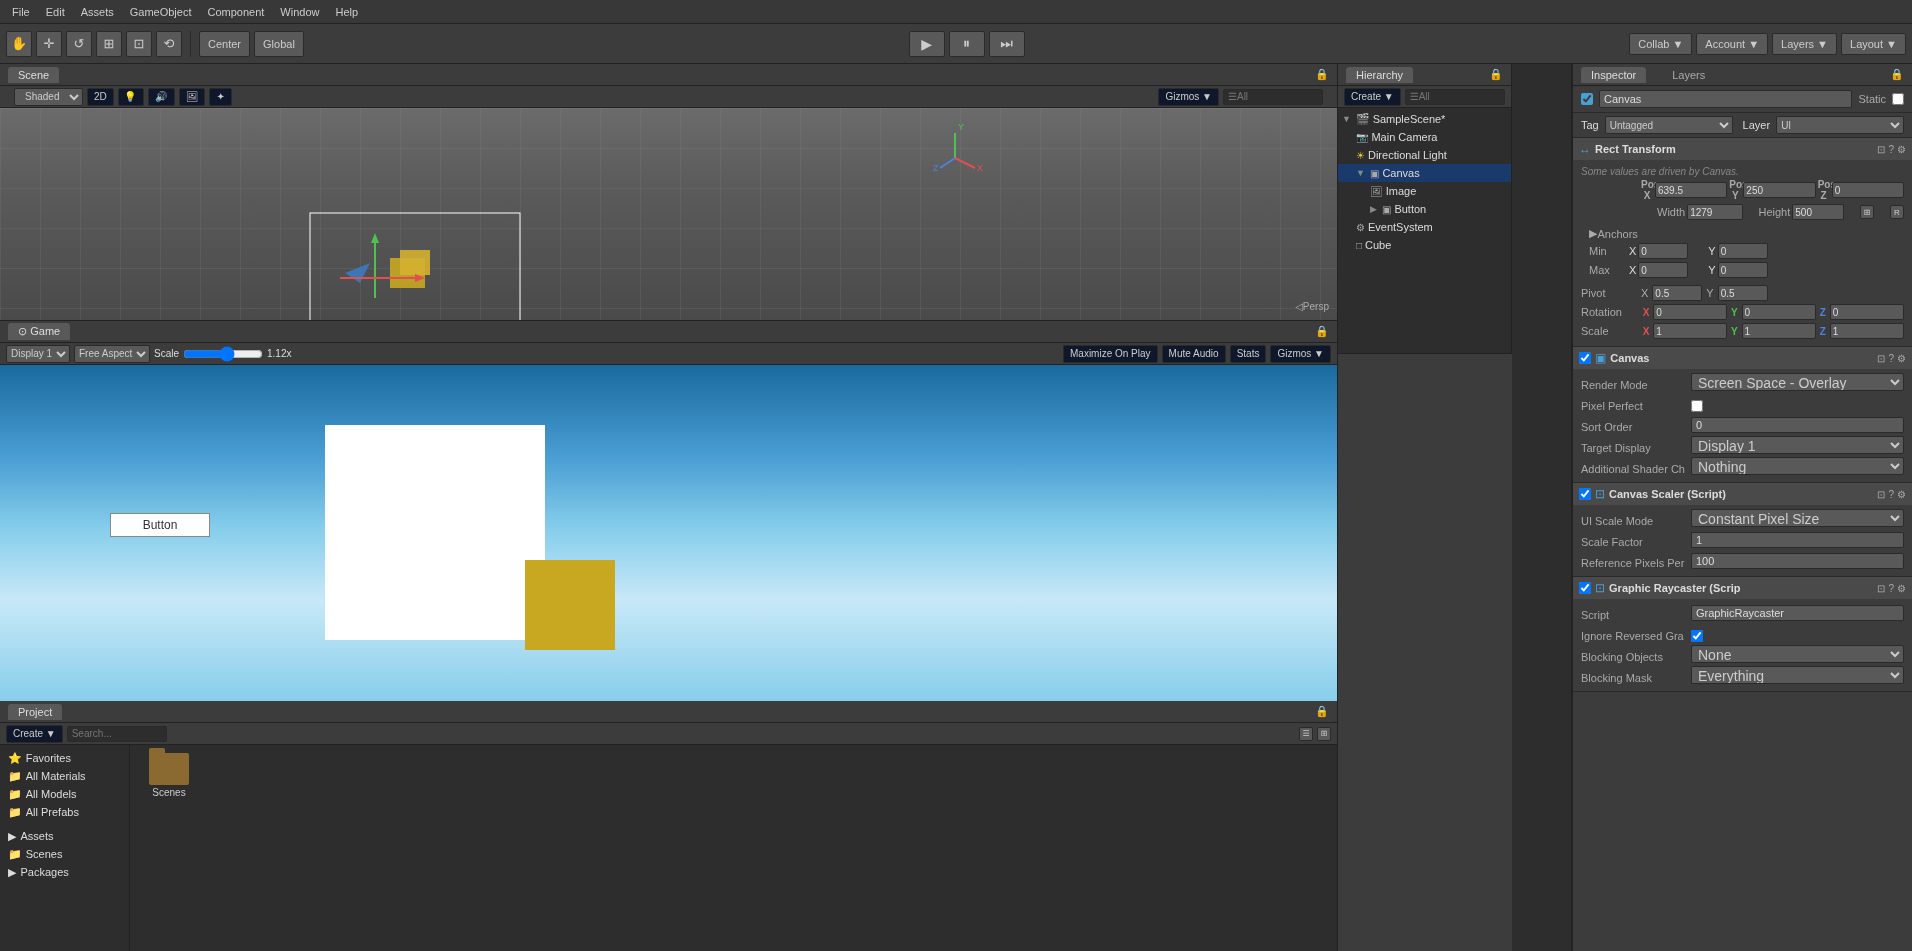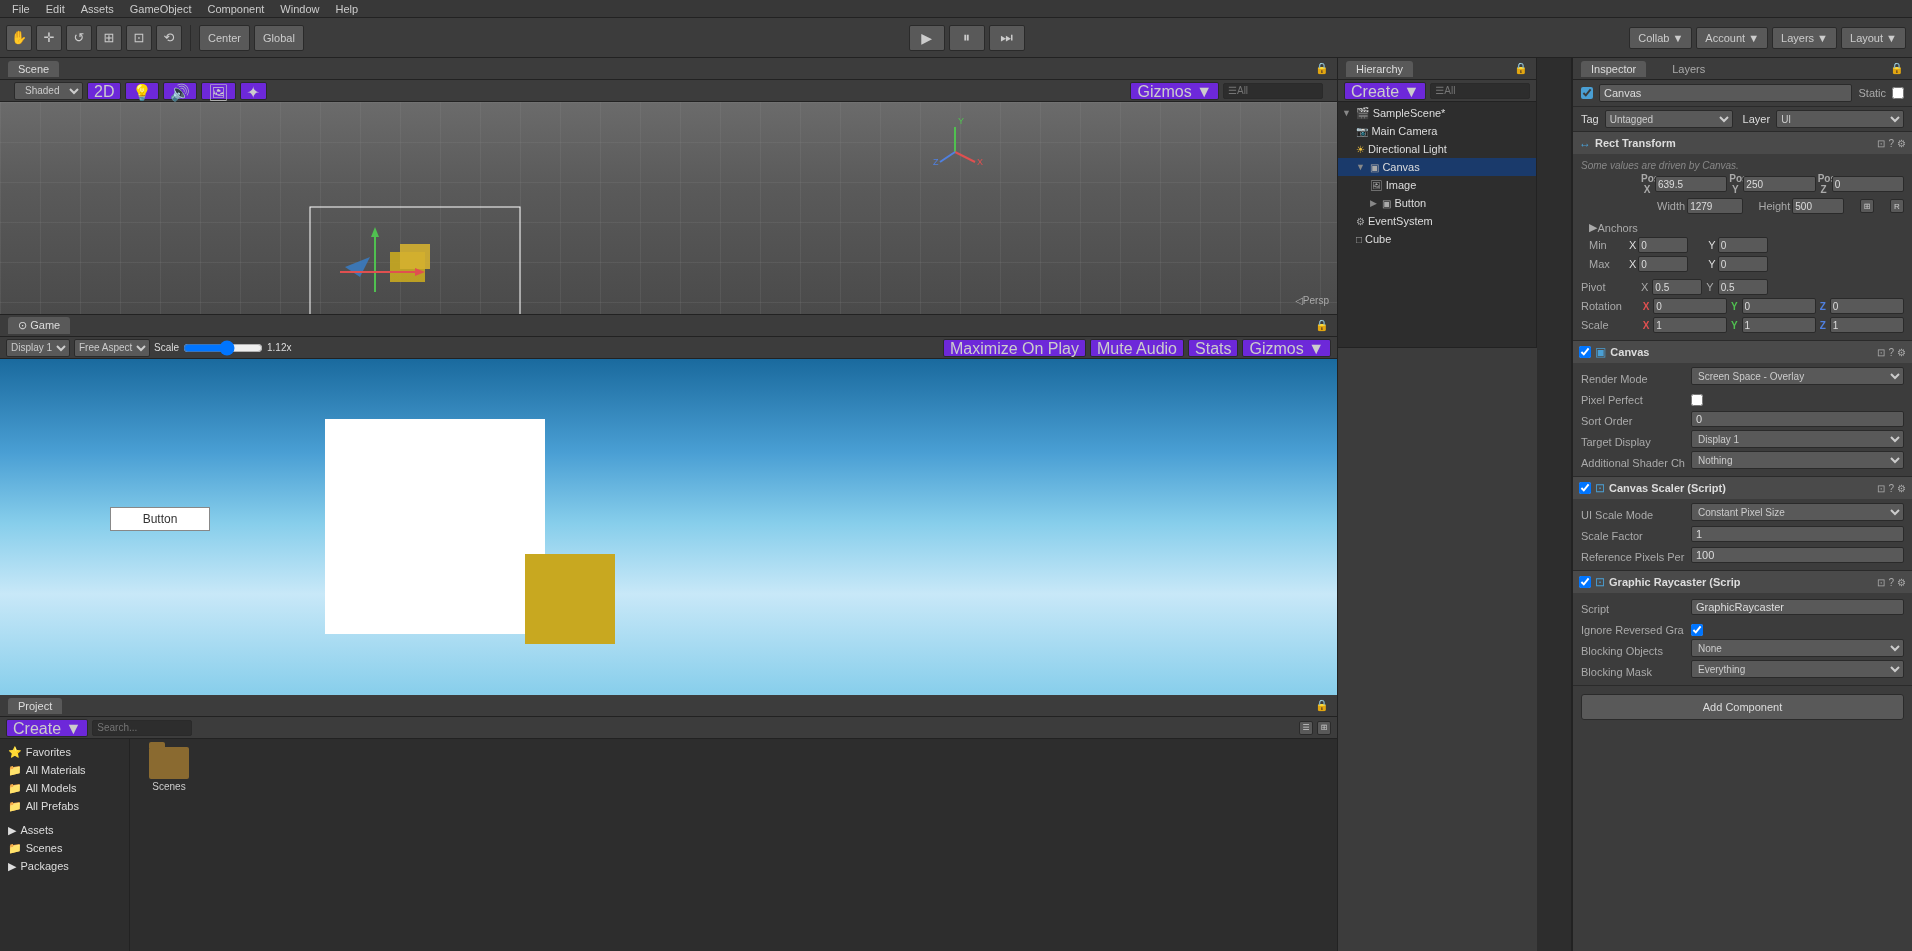--- a/index.html
+++ b/index.html
@@ -9,21 +9,21 @@
       background: #3c3c3c;
       color: #ddd;
       overflow: hidden;
       width: 1912px;
       height: 951px;
     }
 
     
     .menu-bar {
       background: #383838;
-      height: 18px;
+      height: 24px;
       display: flex;
       align-items: center;
       padding: 0 4px;
       border-bottom: 1px solid #222;
       font-size: 11px;
     }
     .menu-bar span {
       padding: 0 8px;
       cursor: pointer;
       color: #ccc;
@@ -129,27 +129,27 @@
     .scene-toolbar {
       background: #3c3c3c;
       height: 22px;
       display: flex;
       align-items: center;
       padding: 0 14px;
       gap: 4px;
       border-bottom: 1px solid #222;
     }
     .scene-toolbar-btn {
-      background: #6d28d9;
+      background: #0f172a;
       border: 1px solid #2a2a2a;
       color: #ccc;
       height: 18px;
       padding: 0 6px;
       cursor: pointer;
-      font-size: 16px;
+      font-size: 10px;
       border-radius: 2px;
     }
     .scene-toolbar select {
       background: #595959;
       border: 1px solid #2a2a2a;
       color: #ccc;
       height: 18px;
       font-size: 10px;
       border-radius: 2px;
     }
@@ -503,21 +503,21 @@
       padding: 0 2px;
       border-radius: 2px;
     }
 
     .prop-select {
       flex: 1;
       background: #595959;
       border: 1px solid #2a2a2a;
       color: #ccc;
       height: 18px;
-      font-size: 10px;
+      font-size: 14px;
       border-radius: 2px;
       padding: 0 2px;
     }
 
     .anchors-section {
       padding: 4px 8px;
     }
     .anchors-header {
       display: flex;
       align-items: center;
@@ -1151,18 +1151,17 @@
           <div class="prop-row">
             <span class="prop-label">Blocking Mask</span>
             <select class="prop-select">
               <option>Everything</option>
             </select>
           </div>
         </div>
       </div>
 
       
-      <button class="add-component-btn">Add Component</button>
 
     </div>
   </div>
 
 </div>
 
 </body></html>

